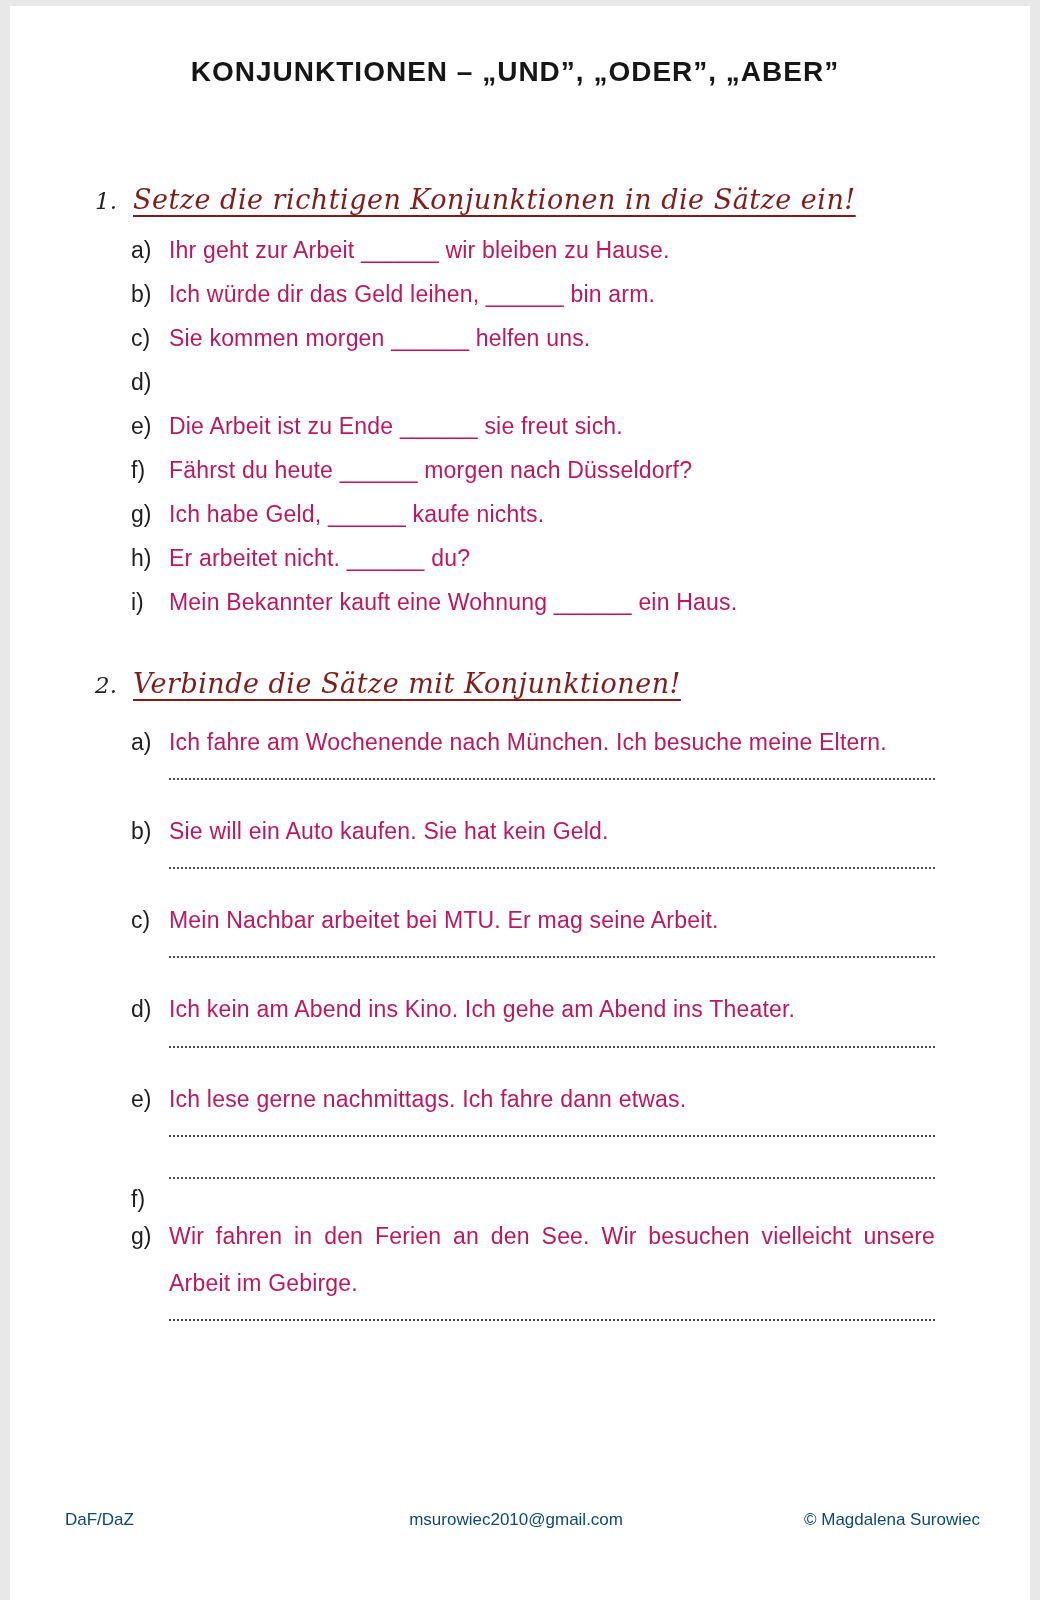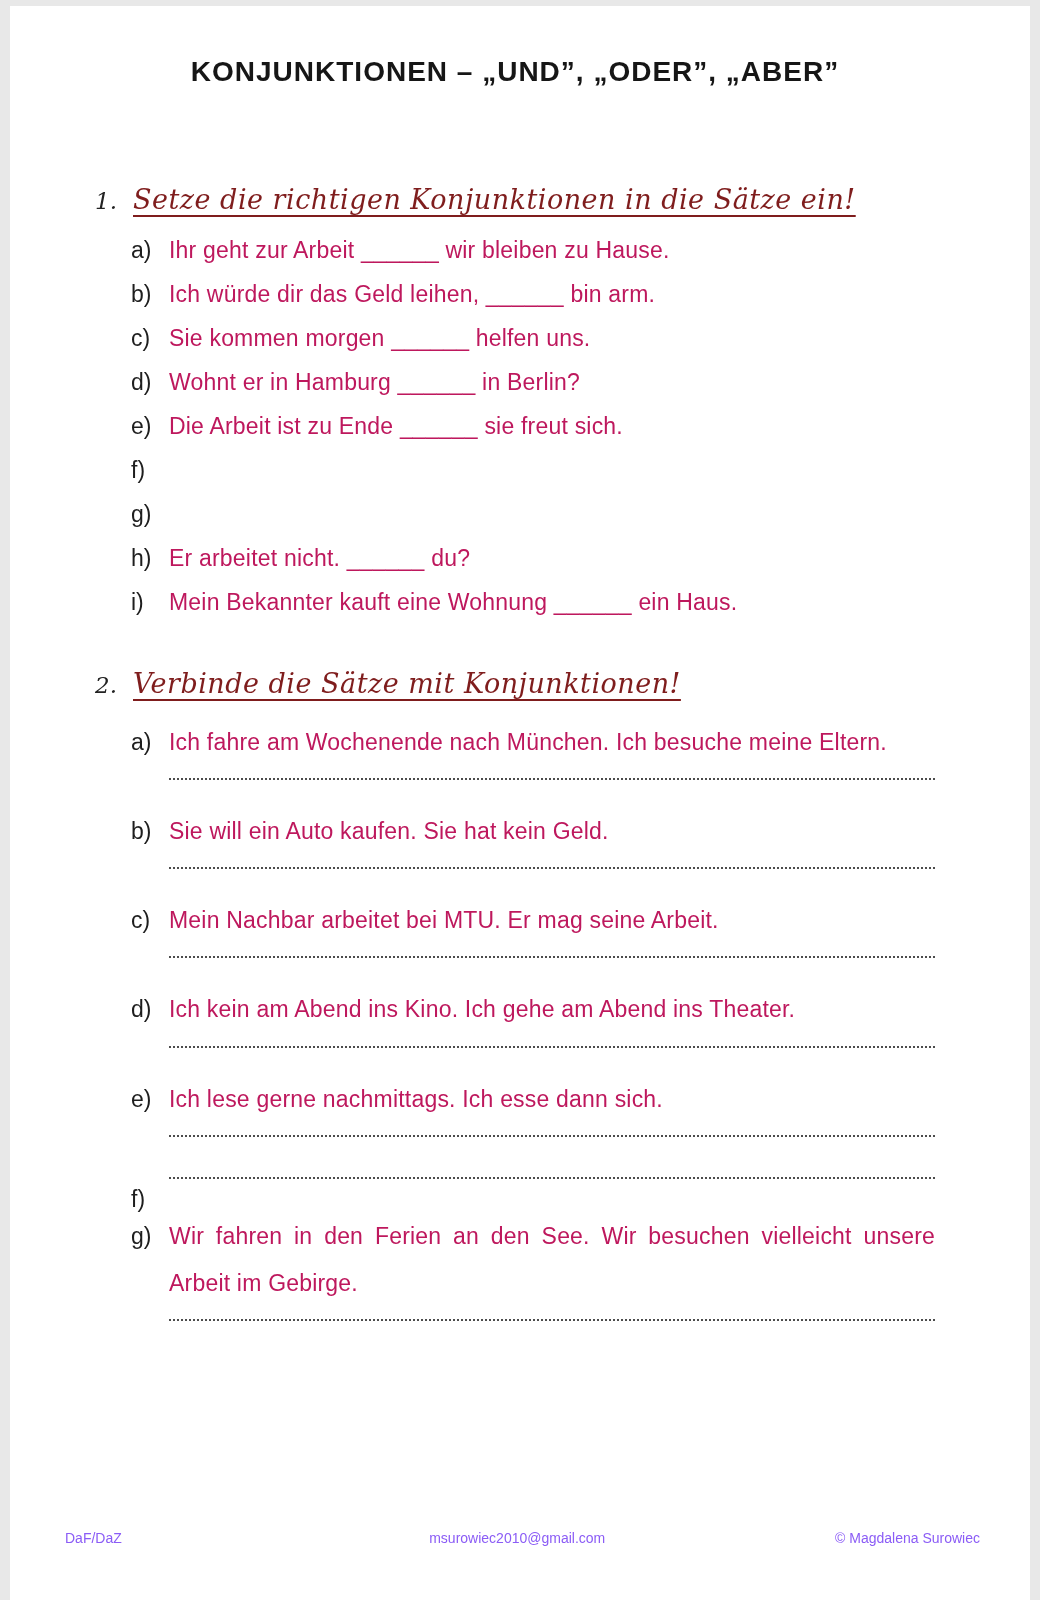--- a/index.html
+++ b/index.html
@@ -73,23 +73,23 @@
   .dotted {
     height: 12px;
     border-bottom: 2.5px dotted #4c4c4c;
     margin-top: 2px;
     margin-bottom: 28px;
   }
   .footer {
     position: absolute;
     left: 55px;
     right: 50px;
-    bottom: 60px;
-    font-size: 14px;
-    color: #8b5cf6;
+    bottom: 76px;
+    font-size: 17px;
+    color: #0c4a6e;
   }
   .footer-left { float: left; }
   .footer-right { float: right; }
   .footer-center {
     position: absolute;
     left: 50%;
     transform: translateX(-53%);
   }
 </style>
 </head>
@@ -112,31 +112,32 @@
       <div class="item">
         <span class="item-label">b)</span>
         <span class="item-text">Ich würde dir das Geld leihen, ______ bin arm.</span>
       </div>
       <div class="item">
         <span class="item-label">c)</span>
         <span class="item-text">Sie kommen morgen ______ helfen uns.</span>
       </div>
       <div class="item">
         <span class="item-label">d)</span>
-        <span class="item-text">Wohnt er in Hamburg ______ in Berlin?</span>
       </div>
       <div class="item">
         <span class="item-label">e)</span>
         <span class="item-text">Die Arbeit ist zu Ende ______ sie freut sich.</span>
       </div>
       <div class="item">
         <span class="item-label">f)</span>
+        <span class="item-text">Fährst du heute ______ morgen nach Düsseldorf?</span>
       </div>
       <div class="item">
         <span class="item-label">g)</span>
+        <span class="item-text">Ich habe Geld, ______ kaufe nichts.</span>
       </div>
       <div class="item">
         <span class="item-label">h)</span>
         <span class="item-text">Er arbeitet nicht. ______ du?</span>
       </div>
       <div class="item">
         <span class="item-label">i)</span>
         <span class="item-text">Mein Bekannter kauft eine Wohnung ______ ein Haus.</span>
       </div>
     </div>
@@ -177,21 +178,21 @@
         <span class="item-label">d)</span>
         <div class="item-body">
           <span class="item-text">Ich kein am Abend ins Kino. Ich gehe am Abend ins Theater.</span>
           <div class="dotted"></div>
         </div>
       </div>
 
       <div class="item2">
         <span class="item-label">e)</span>
         <div class="item-body">
-          <span class="item-text">Ich lese gerne nachmittags. Ich esse dann sich.</span>
+          <span class="item-text">Ich lese gerne nachmittags. Ich fahre dann etwas.</span>
           <div class="dotted"></div>
         </div>
       </div>
 
       <div class="item2">
         <span class="item-label">f)</span>
         <div class="item-body">
           <div class="dotted"></div>
         </div>
       </div>

